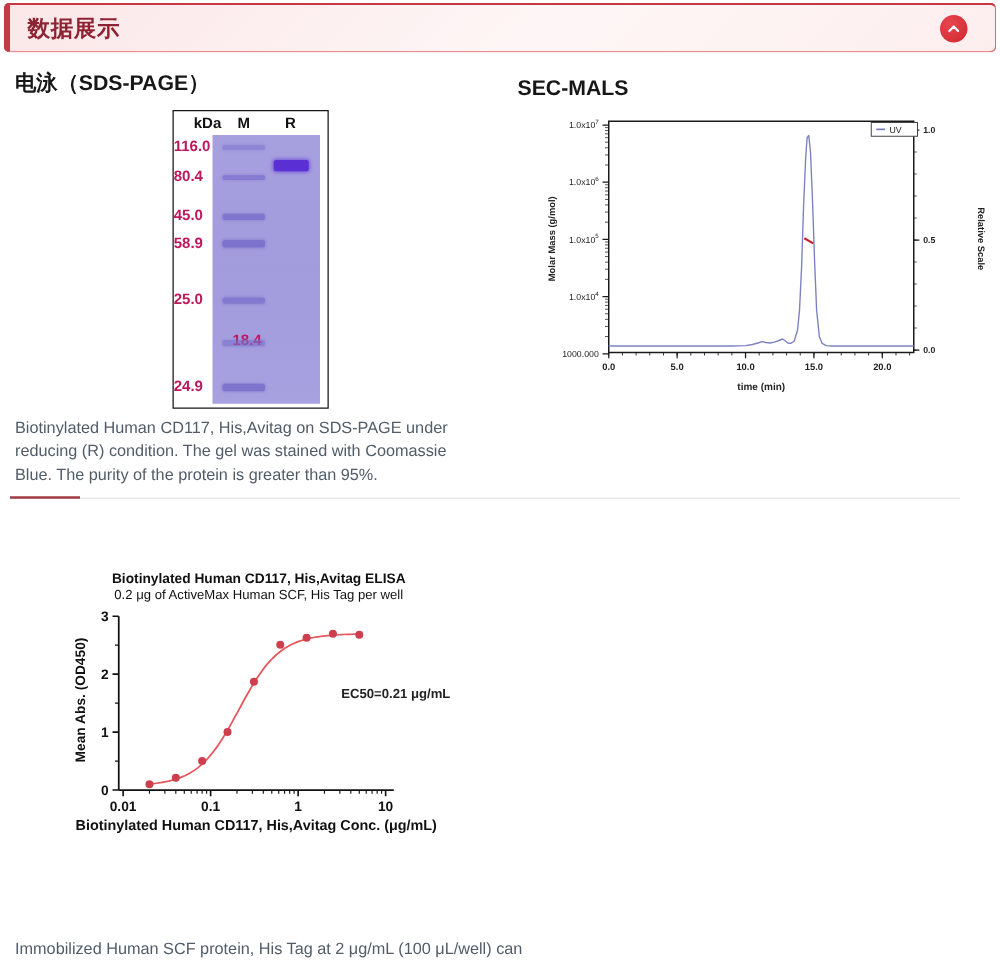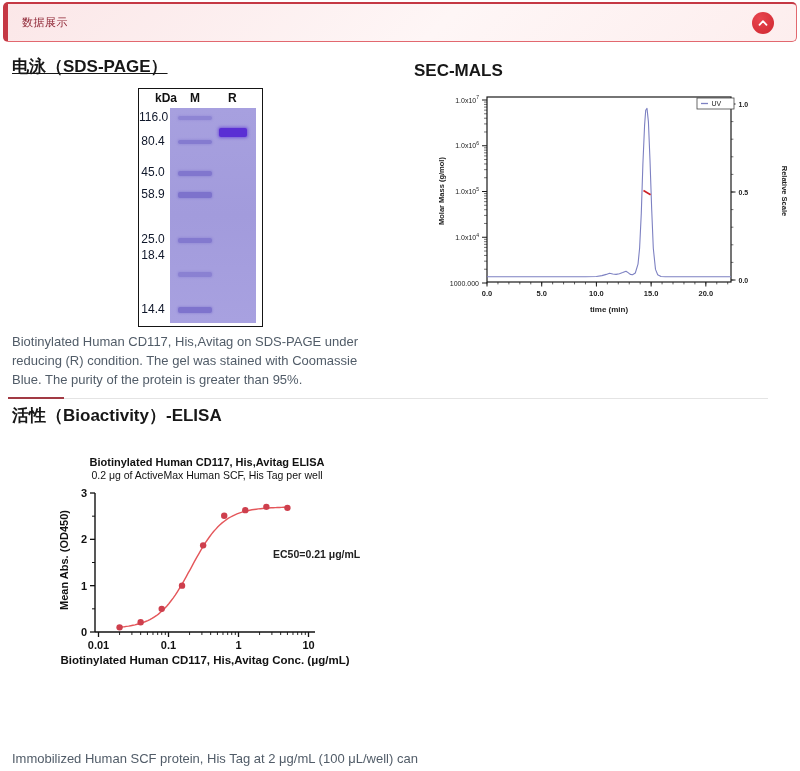--- a/index.html
+++ b/index.html
@@ -5,34 +5,34 @@
   * { margin:0; padding:0; box-sizing:border-box; }
   html,body { background:#fff; }
   body { font-family:"Liberation Sans","DejaVu Sans",sans-serif; }
   #page { position:relative; width:800px; height:771px; background:#fff; overflow:hidden; }
 
   
   .header-card { position:absolute; left:3px; top:2px; right:3px; height:40px;
     background:linear-gradient(135deg,#fbe7e8 0%,#fef6f6 55%,#fdeeee 100%);
     border:1px solid #e2686f; border-left:5px solid #c53844; border-top:2px solid #c53844;
     border-radius:5px; display:flex; align-items:center; justify-content:space-between; }
-  .header-title { font-size:11px; font-weight:normal; color:#8e2433; padding-left:14px; letter-spacing:.5px; }
+  .header-title { font-size:18px; font-weight:bold; color:#8e2433; padding-left:14px; letter-spacing:.5px; }
   .collapse-btn { width:22px; height:22px; border-radius:50%; margin-right:22px; border:none;
     background:radial-gradient(circle at 35% 30%,#e8454e,#cf2730); display:flex; align-items:center; justify-content:center; cursor:pointer; }
 
   .section-title { position:absolute; font-size:17px; font-weight:bold; color:#171717; }
   .caption { position:absolute; font-size:13px; line-height:1.45; color:#515c68; }
 
   
   .gel-figure { position:absolute; left:138px; top:88px; width:125px; height:239px;
     background:#fff; border:1.5px solid #151515; }
   .gel-area { position:absolute; left:31px; top:19px; width:86px; height:215px;
     background:linear-gradient(180deg,#a7a0df 0%,#a29bdc 50%,#a8a1e0 100%); }
   .gel-head { position:absolute; top:2px; font-size:12px; font-weight:600; color:#111; }
-  .gel-marker-label { position:absolute; left:0; width:28px; text-align:center; font-size:12px; font-weight:400; color:#0f172a; }
+  .gel-marker-label { position:absolute; left:0; width:28px; text-align:left; font-size:12px; font-weight:700; color:#be185d; }
   .gel-band { position:absolute; left:39px; width:34px; height:5px; border-radius:2px; }
   .gel-sample-band { position:absolute; left:80px; width:28px; height:9px; border-radius:2px; }
 
   .divider { position:absolute; left:8px; top:397px; width:760px; height:3px; }
   .divider .gray { position:absolute; left:0; top:1px; width:100%; height:1px; background:#e4e4e4; }
   .divider .red { position:absolute; left:0; top:0; width:56px; height:2px; background:#a23a44; }
 
   svg text { font-family:"Liberation Sans","DejaVu Sans",sans-serif; }
   .chart-svg { position:absolute; }
 </style>
@@ -43,40 +43,40 @@
 
   <div class="header-card">
     <span class="header-title">数据展示</span>
     <button class="collapse-btn">
       <svg width="14" height="14" viewBox="0 0 14 14">
         <polyline points="3.5,8.8 7,5.2 10.5,8.8" fill="none" stroke="#ffffff" stroke-width="1.8" stroke-linecap="round" stroke-linejoin="round"></polyline>
       </svg>
     </button>
   </div>
 
-  <div class="section-title" style="left:12px; top:55px;text-decoration:underline;">电泳（SDS-PAGE）</div>
+  <div class="section-title" style="left:12px; top:55px;">电泳（SDS-PAGE）</div>
 
   <div class="gel-figure" id="gel-figure">
     <span class="gel-head" style="left:4px;padding-left:12px;">kDa</span>
     <span class="gel-head" style="left:51px;">M</span>
     <span class="gel-head" style="left:89px;">R</span>
     <div class="gel-area"></div>
   <span class="gel-marker-label" style="top: 21px;">116.0</span>
       <div class="gel-band" style="top: 27px; height: 4px; background: rgb(123, 112, 204); opacity: 0.55; box-shadow: rgba(123, 112, 204, 0.4) 0px 0px 2px 1px;"></div>
       <span class="gel-marker-label" style="top: 45px;">80.4</span>
       <div class="gel-band" style="top: 51px; height: 4px; background: rgb(123, 112, 204); opacity: 0.75; box-shadow: rgba(123, 112, 204, 0.4) 0px 0px 2px 1px;"></div>
       <span class="gel-marker-label" style="top: 76px;">45.0</span>
       <div class="gel-band" style="top: 81.5px; height: 5px; background: rgb(123, 112, 204); opacity: 0.85; box-shadow: rgba(123, 112, 204, 0.4) 0px 0px 2px 1px;"></div>
       <span class="gel-marker-label" style="top: 98px;">58.9</span>
       <div class="gel-band" style="top: 103px; height: 6px; background: rgb(123, 112, 204); opacity: 0.95; box-shadow: rgba(123, 112, 204, 0.4) 0px 0px 2px 1px;"></div>
       <span class="gel-marker-label" style="top: 143px;">25.0</span>
       <div class="gel-band" style="top: 148.5px; height: 5px; background: rgb(123, 112, 204); opacity: 0.78; box-shadow: rgba(123, 112, 204, 0.4) 0px 0px 2px 1px;"></div>
-      <span class="gel-marker-label" style="top: 159px;">18.4</span>
+      <span class="gel-marker-label" style="top: 176px; margin-left: 47px;">18.4</span>
       <div class="gel-band" style="top: 182.5px; height: 5px; background: rgb(123, 112, 204); opacity: 0.62; box-shadow: rgba(123, 112, 204, 0.4) 0px 0px 2px 1px;"></div>
-      <span class="gel-marker-label" style="top: 213px;">14.4</span>
+      <span class="gel-marker-label" style="top: 213px;">24.9</span>
       <div class="gel-band" style="top: 218px; height: 6px; background: rgb(123, 112, 204); opacity: 0.92; box-shadow: rgba(123, 112, 204, 0.4) 0px 0px 2px 1px;"></div>
       <div class="gel-sample-band" style="top: 38.5px; background: rgb(90, 47, 212); box-shadow: rgba(90, 47, 212, 0.6) 0px 0px 3px 1px;"></div>
     </div>
 
   <div class="caption" style="left:12px; top:333px; width:374px;">Biotinylated Human CD117, His,Avitag on SDS-PAGE under reducing (R) condition. The gel was stained with Coomassie Blue. The purity of the protein is greater than 95%.</div>
 
   <div class="section-title" style="left:414px; top:61px;">SEC-MALS</div>
 
   <svg id="secmals-svg" class="chart-svg" style="left:430px; top:85px;" width="370" height="245" viewBox="0 0 370 245">
       <rect x="57" y="12" width="244" height="185" fill="none" stroke="#1a1a1a" stroke-width="1.2"></rect>
@@ -181,21 +181,20 @@
       <polyline points="57.0,191.8 67.9,191.8 78.9,191.8 89.8,191.8 100.8,191.8 111.7,191.8 122.7,191.8 133.6,191.8 144.5,191.8 155.5,191.8 166.4,191.5 171.9,190.6 176.3,189.4 179.5,188.3 182.8,189.0 186.1,189.4 189.4,188.7 192.7,187.6 196.0,186.2 198.1,187.6 200.3,189.4 202.5,189.7 205.3,188.0 208.0,179.2 209.6,163.3 211.3,128.1 212.9,78.8 214.6,40.1 215.7,25.2 217.0,23.4 218.4,36.6 220.0,75.3 221.7,124.6 223.3,163.3 225.5,184.4 227.7,189.7 231.0,191.5 235.3,191.8 243.0,191.8 254.0,191.8 264.9,191.8 275.8,191.8 286.8,191.8 301.0,191.8" fill="none" stroke="#7d81c2" stroke-width="1.1" stroke-linejoin="round"></polyline>
       <line x1="213.4663677130045" y1="105.58500000000002" x2="220.57847533632284" y2="109.70250000000001" stroke="#cc2127" stroke-width="1.7"></line>
     </svg>
 
 
   <div class="divider">
     <div class="gray"></div>
     <div class="red"></div>
   </div>
 
-  <div class="section-title" style="left:12px; top:404px;">活性（Bioactivity）-ELISA</div>
 
   <svg id="elisa-svg" class="chart-svg" style="left:55px; top:452px;" width="330" height="235" viewBox="0 0 330 235">
       <text x="152" y="14" fill="#111" font-size="11" font-weight="bold" text-anchor="middle">Biotinylated Human CD117, His,Avitag ELISA</text>
       <text x="152" y="27" fill="#111" font-size="10.5" text-anchor="middle">0.2 μg of ActiveMax Human SCF, His Tag per well</text>
       <line x1="40" y1="41.00999999999999" x2="40" y2="180" stroke="#111" stroke-width="1.4"></line>
       <line x1="40" y1="180" x2="260" y2="180" stroke="#111" stroke-width="1.4"></line>
       <line x1="40" y1="180" x2="35" y2="180" stroke="#111" stroke-width="1.3"></line>
       <text x="32" y="184" fill="#111" font-size="11" font-weight="bold" text-anchor="end">0</text>
       <line x1="40" y1="133.67000000000002" x2="35" y2="133.67000000000002" stroke="#111" stroke-width="1.3"></line>
       <text x="32" y="137.67000000000002" fill="#111" font-size="11" font-weight="bold" text-anchor="end">1</text>

